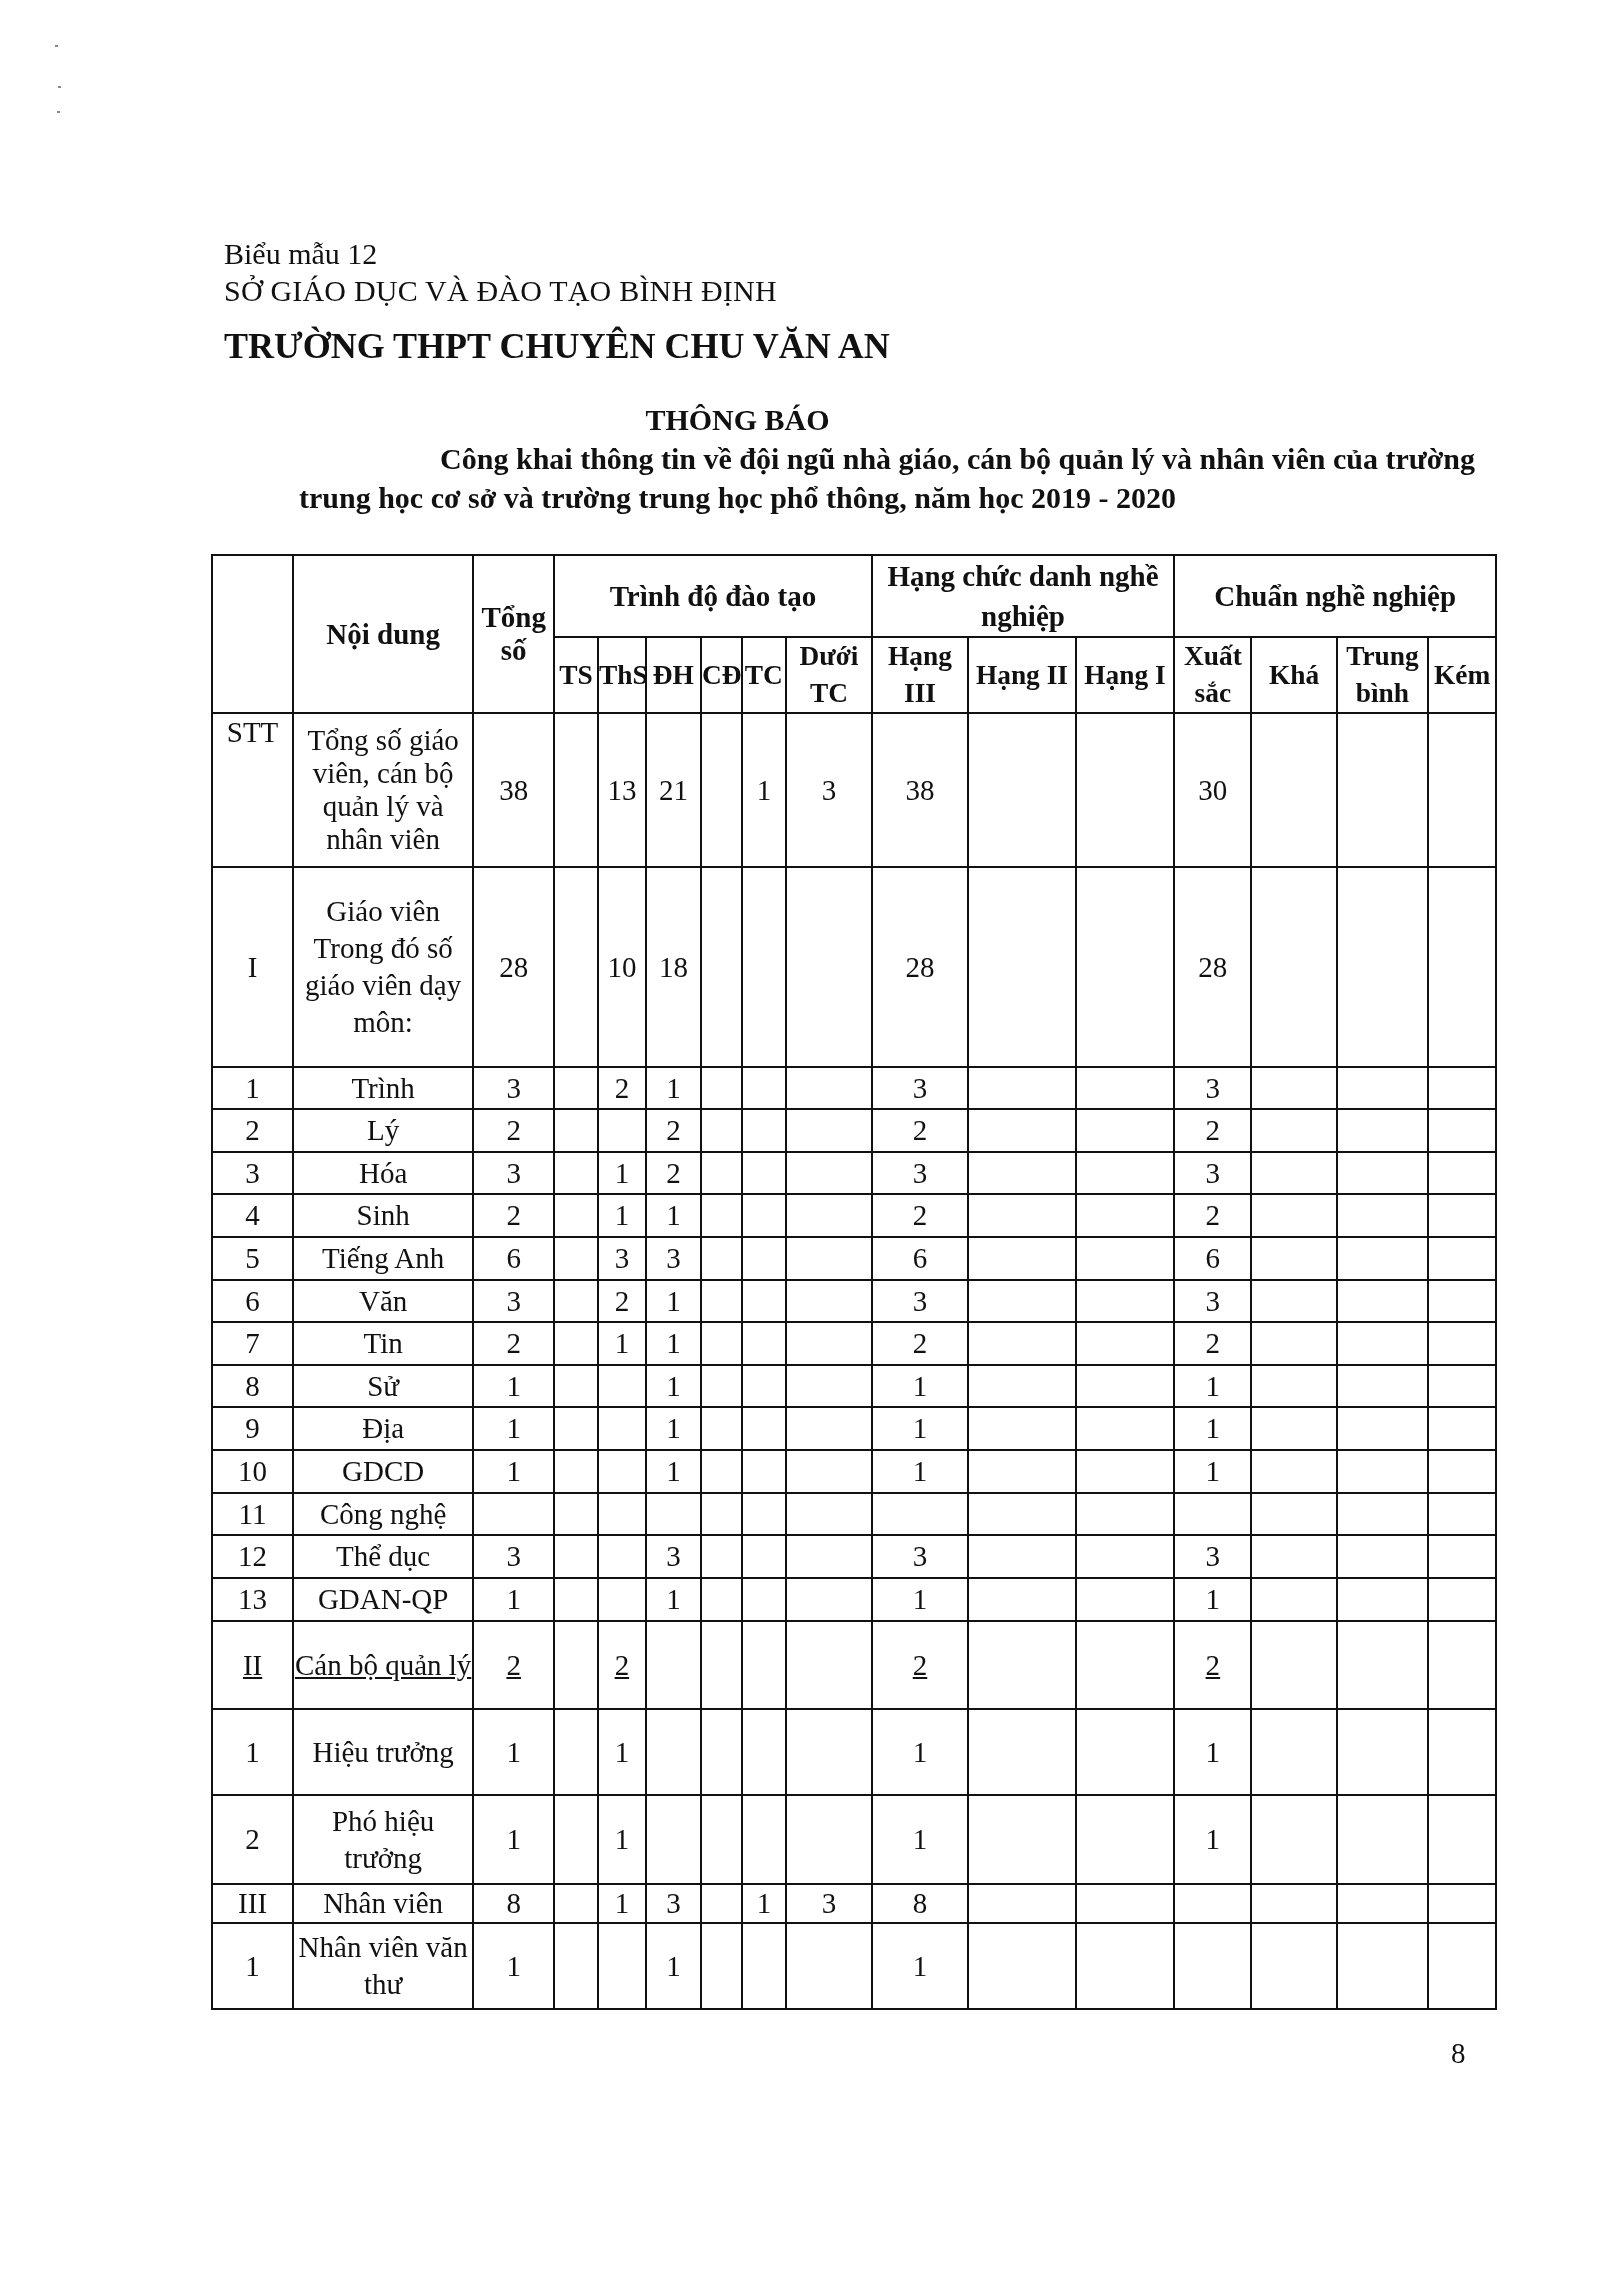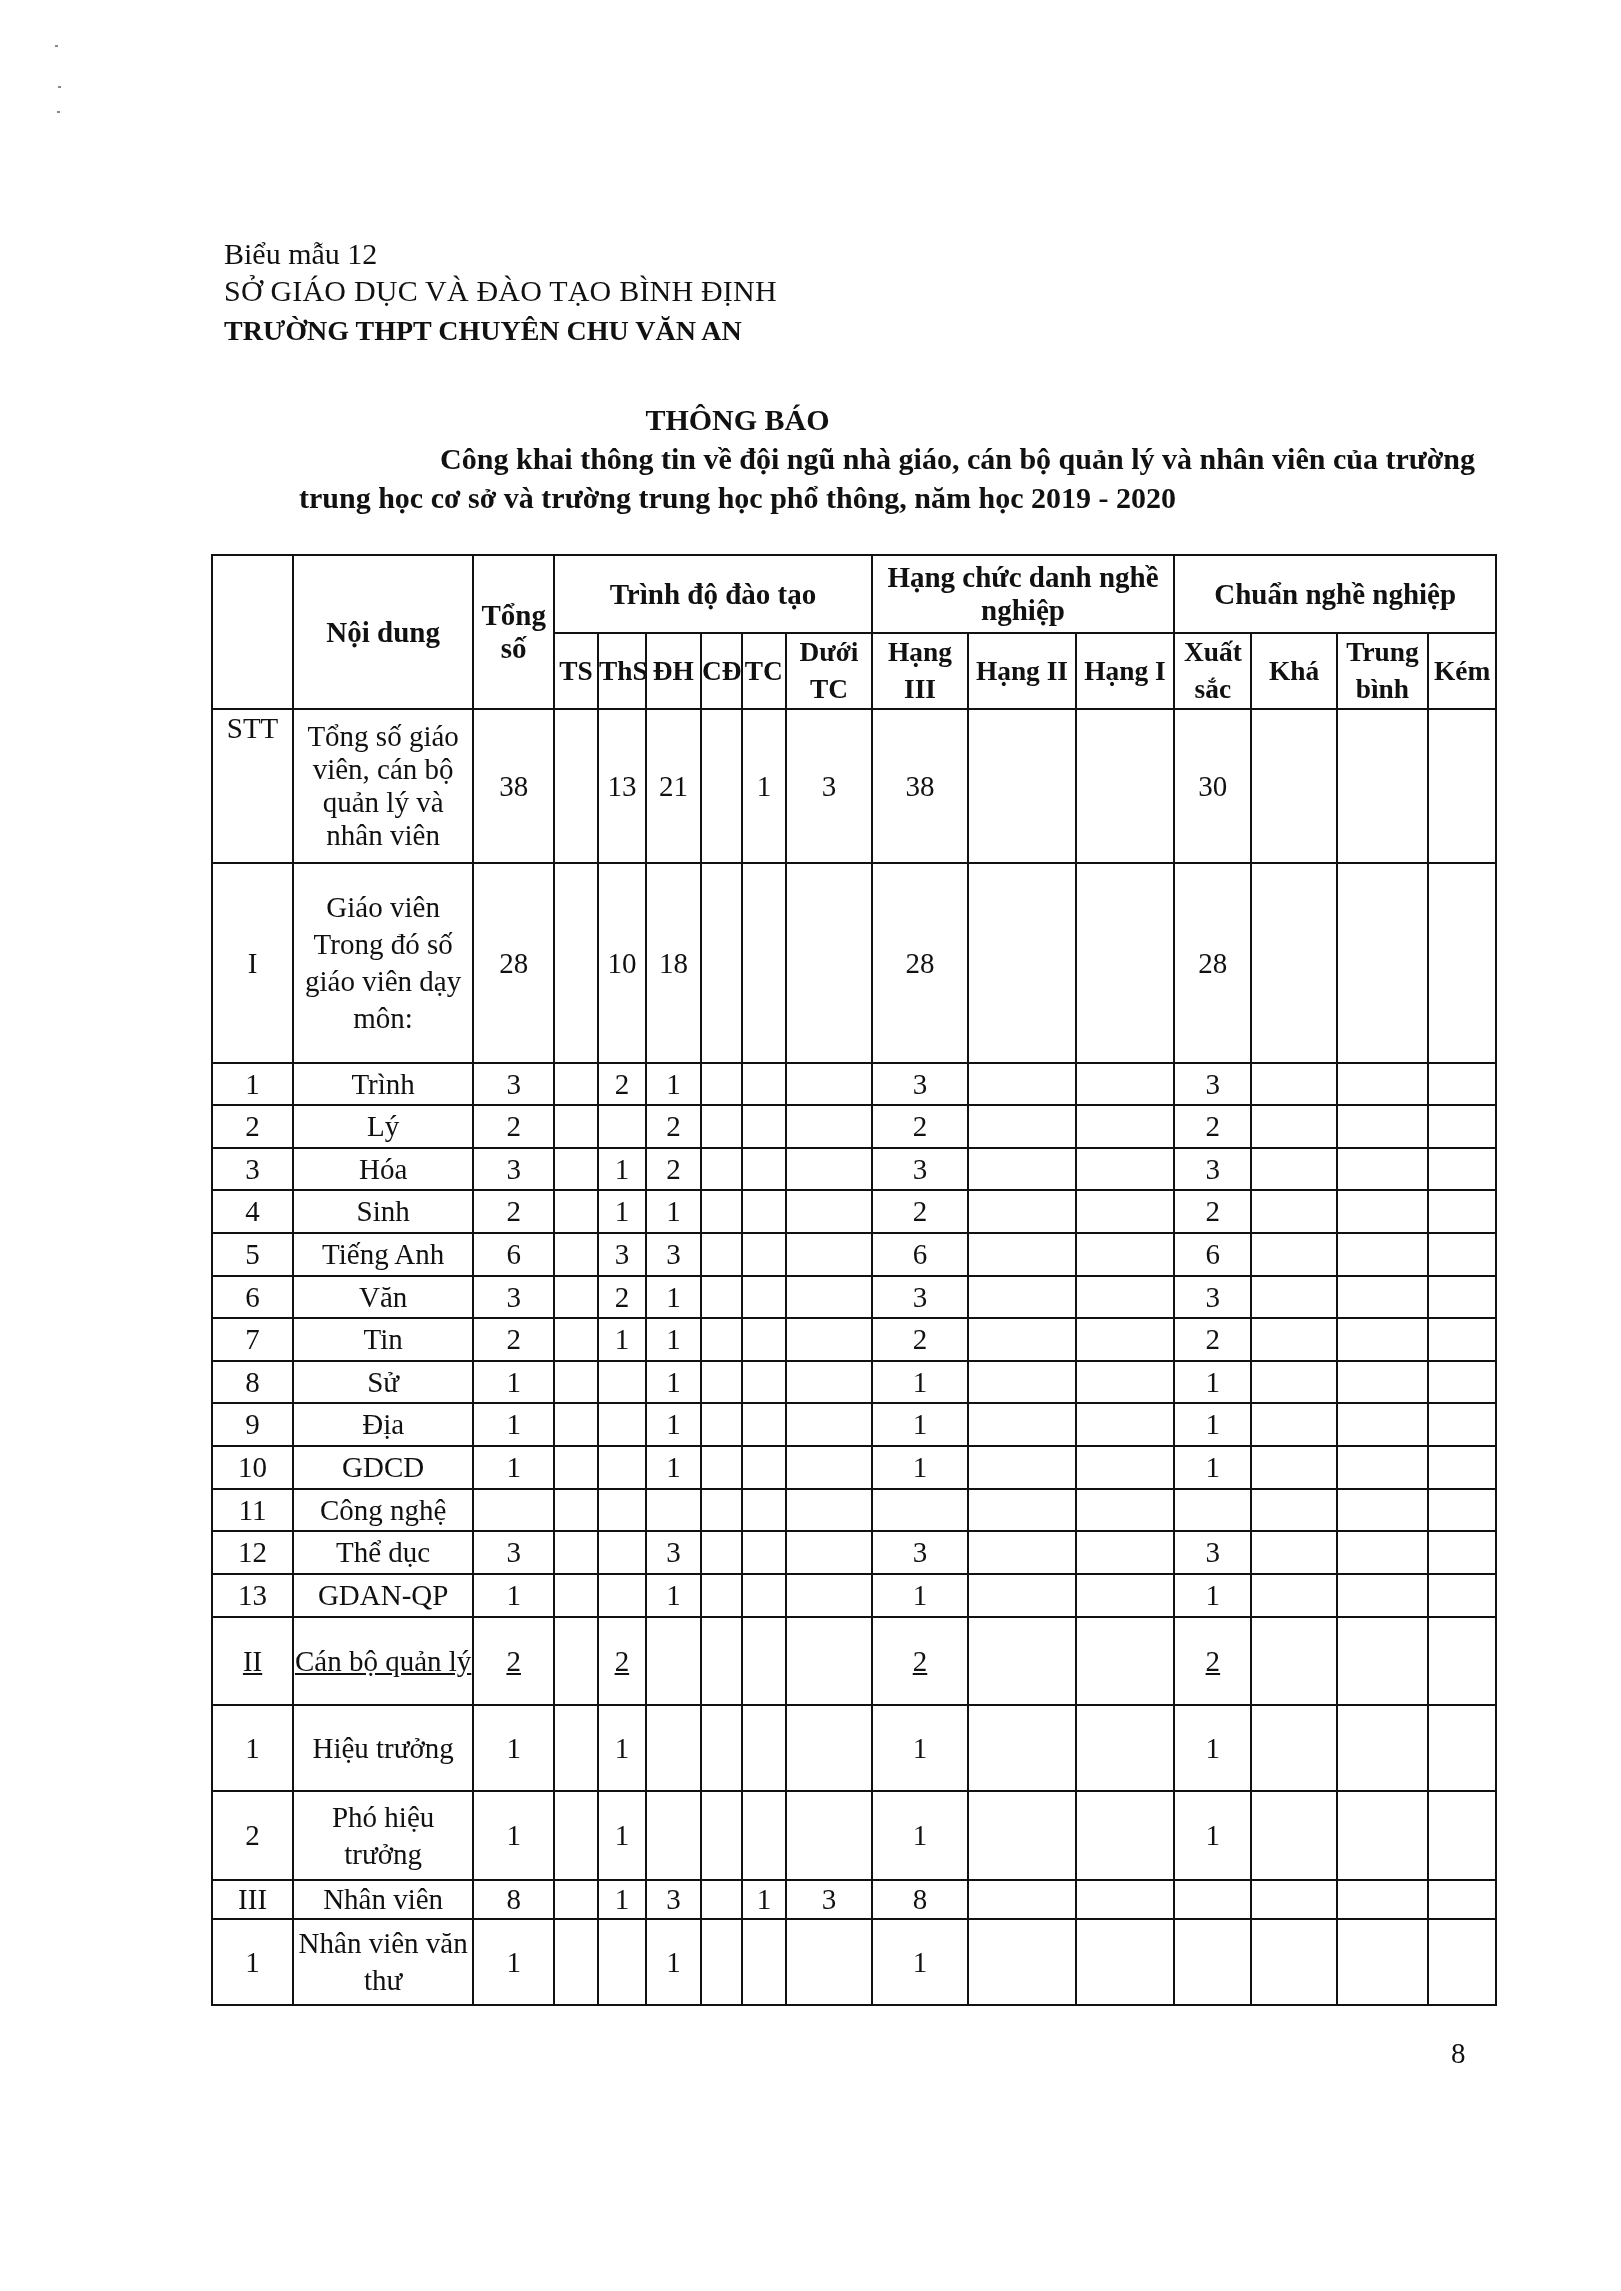--- a/index.html
+++ b/index.html
@@ -1,21 +1,21 @@
 <!DOCTYPE html>
 <html><head>
 <meta charset="utf-8">
 <style>
   html, body { margin: 0; padding: 0; background: #ffffff; }
   body { width: 1621px; height: 2292px; position: relative; overflow: hidden;
          font-family: "Liberation Serif", "DejaVu Serif", serif; color: #111; }
   .hdr { position: absolute; left: 216px; font-size: 30px; line-height: 37px; margin-left: 8px; }
   .hdr1 { top: 235px; }
   .hdr2 { top: 272px; letter-spacing: 0.2px; }
-  .hdr3 { top: 312px; font-weight: bold; font-size: 28px; }
+  .hdr3 { top: 328px; font-weight: bold; font-size: 36px; }
   .title { position: absolute; left: 0; width: 1475px; text-align: center; font-weight: bold; font-size: 30px; line-height: 39px; }
   .t1 { top: 400px; }
   .t2 { top: 439px; text-align: right; }
   .t3 { top: 478px; }
   table.grid { position: absolute; left: 211px; top: 554px; width: 1286px;
     border-collapse: collapse; table-layout: fixed; font-size: 29px; }
   table.grid td, table.grid th { border: 2.5px solid #111; text-align: center; vertical-align: middle;
     padding: 0; line-height: 37px; font-weight: normal; overflow: hidden; }
   table.grid th { font-weight: bold; }
   .bold { font-weight: bold; }
@@ -56,21 +56,21 @@
       <col style="width:82px">
       <col style="width:88px">
       <col style="width:65px">
   </colgroup>
   <thead>
     <tr style="height:78px">
       <th rowspan="2"></th>
       <th rowspan="2">Nội dung</th>
       <th rowspan="2" style="line-height:33px;"><span>Tổng số</span></th>
       <th colspan="6">Trình độ đào tạo</th>
-      <th colspan="3" style="line-height:33px;">Hạng chức danh nghề nghiệp</th>
+      <th colspan="3" style="line-height:40px;">Hạng chức danh nghề nghiệp</th>
       <th colspan="4">Chuẩn nghề nghiệp</th>
     </tr>
     <tr style="height:76px">
       <th class="small-th">TS</th>
       <th class="small-th">ThS</th>
       <th class="small-th">ĐH</th>
       <th class="small-th">CĐ</th>
       <th class="small-th">TC</th>
       <th class="small-th">Dưới TC</th>
       <th class="small-th">Hạng III</th>

